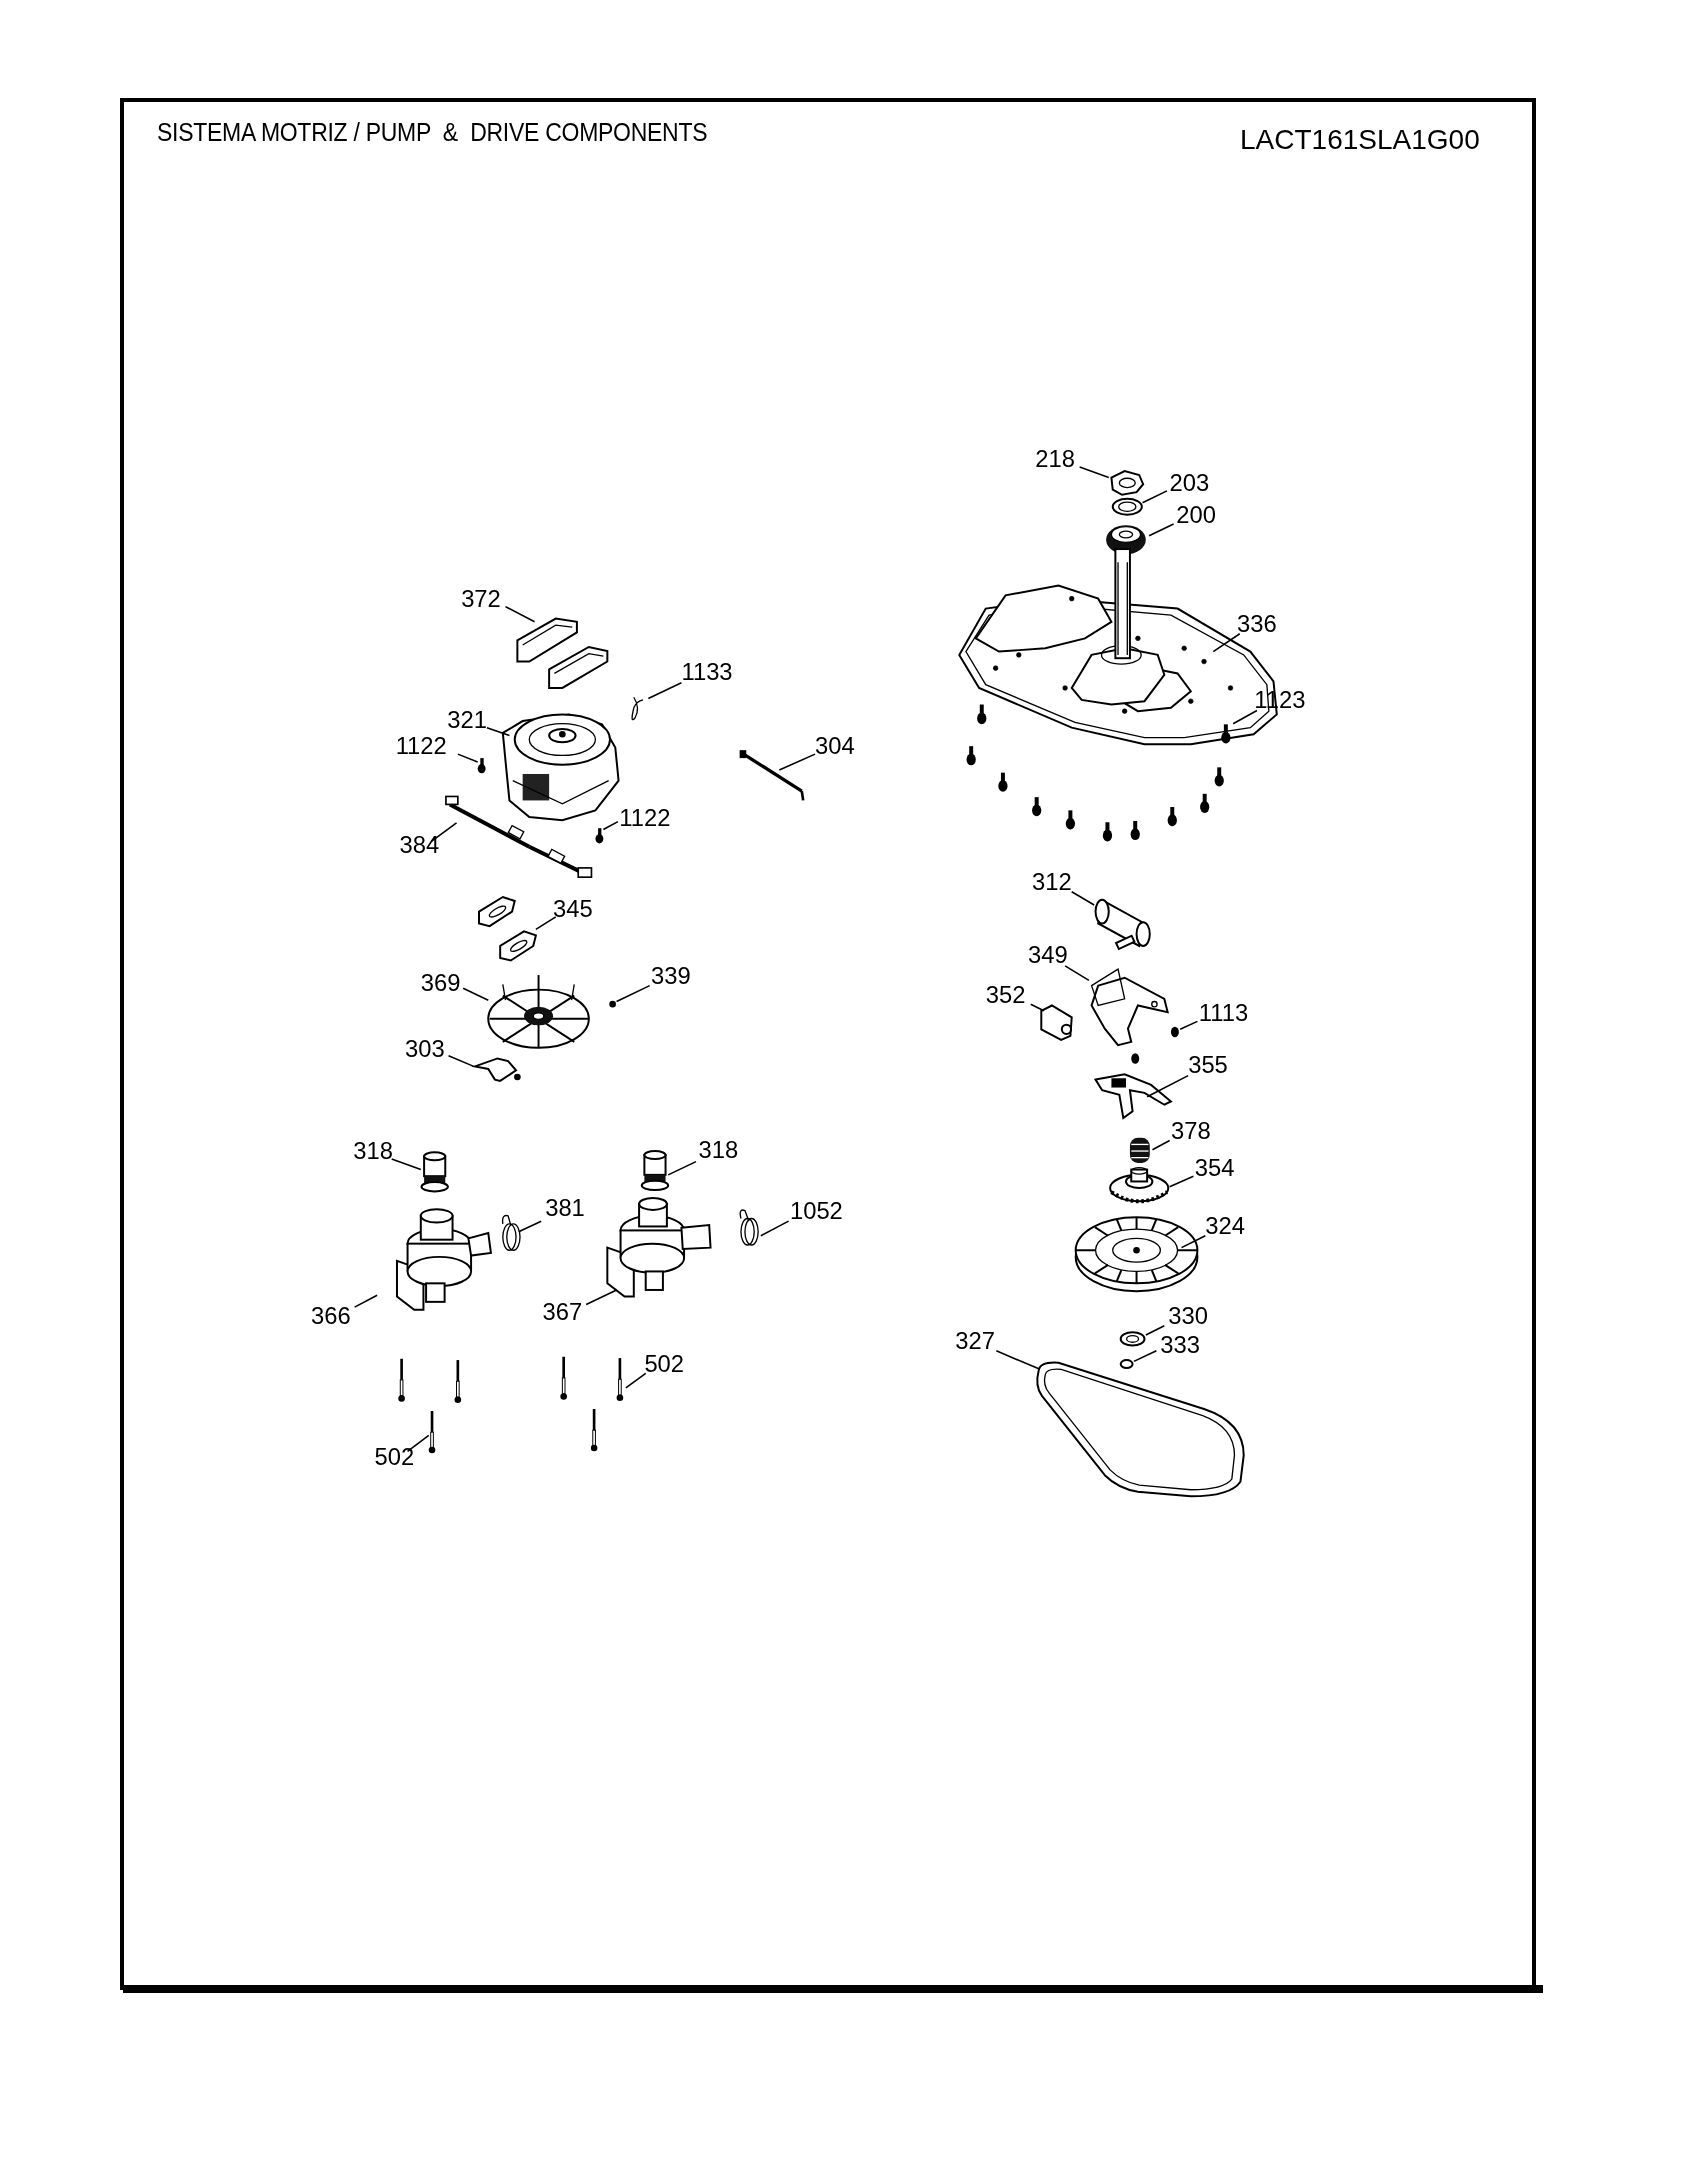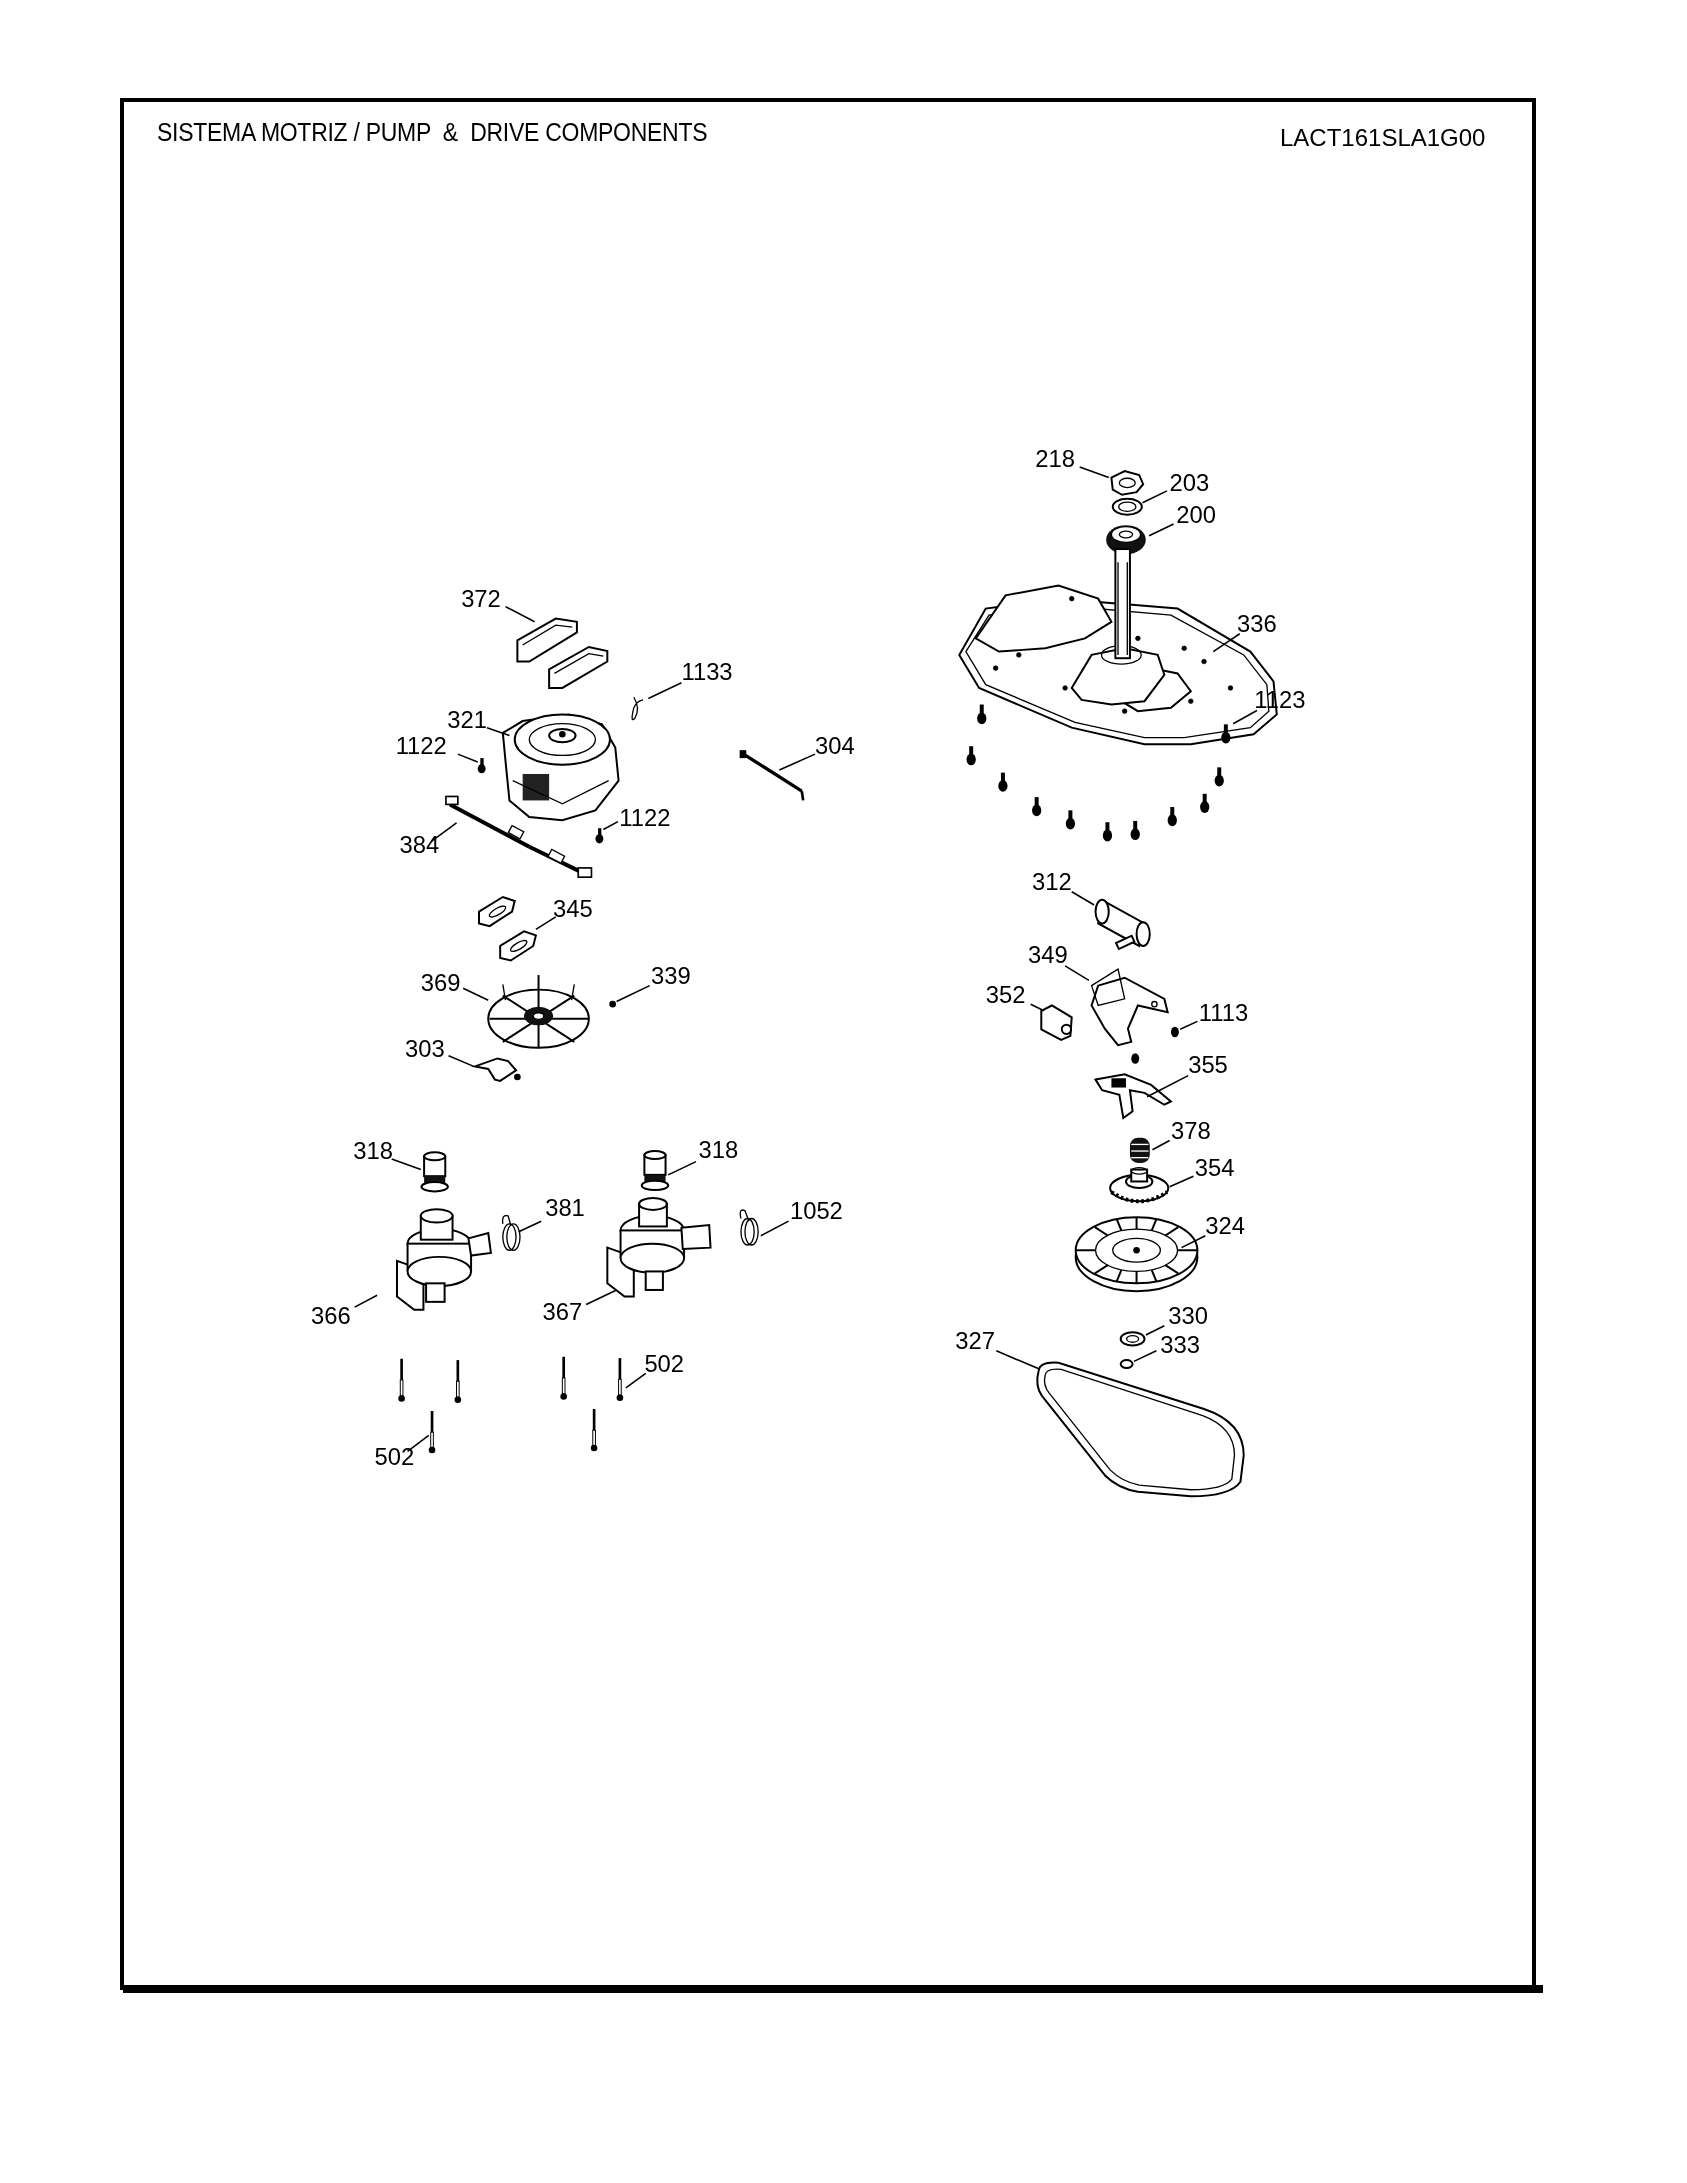--- a/index.html
+++ b/index.html
@@ -1,20 +1,20 @@
 <!DOCTYPE html>
 <html style="font-size:10.6px"><head>
 <meta charset="utf-8">
 <style>
   html, body { margin: 0; padding: 0; background: #ffffff; }
   body { width: 1687px; height: 2183px; position: relative; overflow: hidden; font-family: "Liberation Sans", sans-serif; }
   .frame { position: absolute; left: 120px; top: 98px; width: 1416px; height: 1892px; border: 4.6px solid #000; box-sizing: border-box; }
   .frame-shadow { position: absolute; left: 123px; top: 1985px; width: 1420px; height: 8px; background: #000; }
   .title { position: absolute; left: 157px; top: 118px; font-size: 25px; color: #000; letter-spacing: -0.3px; transform: scaleX(0.92); transform-origin: left top; white-space: pre; }
-  .model { position: absolute; left: 1280px; top: 124px; font-size: 24px; color: #000; }
+  .model { position: absolute; left: 1240px; top: 124px; font-size: 28px; color: #000; }
   svg.diagram { position: absolute; left: 0; top: 0; }
   .lbl { font-family: "Liberation Sans", sans-serif; font-size: 36px; fill: #000; }
   .ln { stroke: #000; stroke-width: 2.4; fill: none; }
   .part { stroke: #000; stroke-width: 3; fill: #fff; }
   .thin { stroke: #000; stroke-width: 2; fill: none; }
   .blk { fill: #000; stroke: #000; }
 </style>
 </head>
 <body>
 

